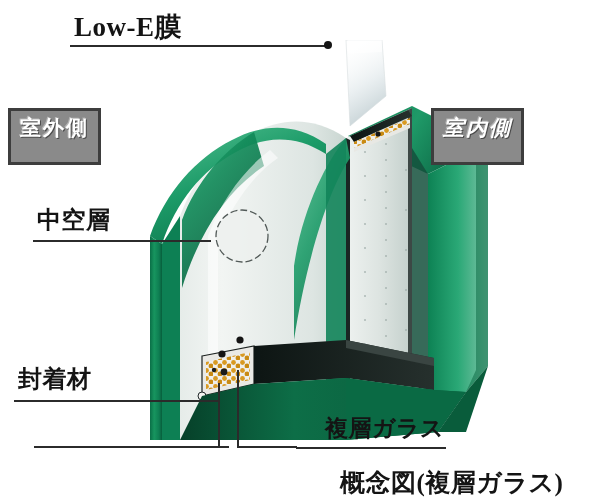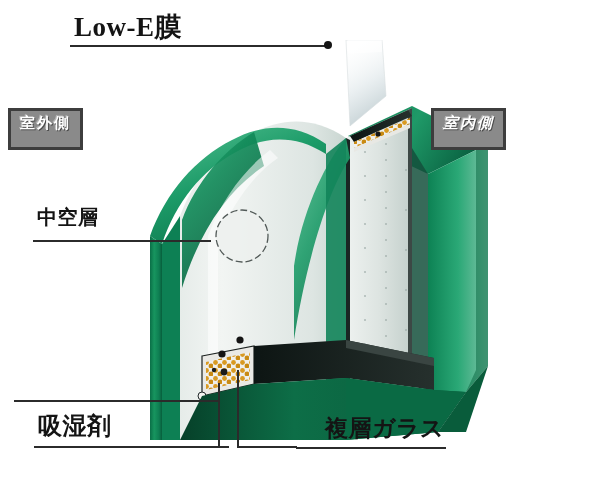--- a/index.html
+++ b/index.html
@@ -34,21 +34,21 @@
   }
   .lbl-lowe {
     left: 74px;
     top: 9px;
     font-size: 27px;
     font-family: "Liberation Serif", "DejaVu Serif", serif;
   }
   .lbl-chuku {
     left: 37px;
     top: 204px;
-    font-size: 20px;
+    font-size: 24px;
   }
   .lbl-fuchaku {
     left: 18px;
     top: 363px;
     font-size: 24px;
   }
   .lbl-kyushitsu {
     left: 38px;
     top: 410px;
     font-size: 24px;
@@ -63,24 +63,24 @@
     top: 466px;
     font-size: 25px;
   }
 
   
   .badge {
     position: absolute;
     background: #8a8a8a;
     border: 3px solid #3d3d3d;
     color: #ffffff;
-    font-size: 15px;
+    font-size: 21px;
     font-weight: 700;
     letter-spacing: 2px;
-    padding: 3px 9px 14px 9px;
+    padding: 3px 9px 20px 9px;
     text-shadow: 1px 1px 0 #4a4a4a, -1px -1px 0 #b4b4b4;
     font-family: "Liberation Sans", "DejaVu Sans", sans-serif;
   }
   .badge-outside { left: 8px;  top: 108px; }
   .badge-inside  { left: 431px; top: 108px; font-style: italic; }
 
   
   .rule {
     position: absolute;
     background: #2b2b2b;
@@ -343,23 +343,24 @@
   <div class="rule rule-kyushitsu"></div>
   <div class="rule rule-spacer"></div>
   <div class="vrule vrule-kyushitsu"></div>
   <div class="vrule vrule-spacer"></div>
   <div class="rule rule-spacer-h"></div>
 
   <div class="lbl lbl-lowe">Low-E膜</div>
 
   <div class="lbl lbl-chuku">中空層</div>
 
-
-  <div class="lbl lbl-kyushitsu">吸湿剤</div>
+  <div class="lbl lbl-fuchaku">封着材</div>
+
 
   <div class="lbl lbl-spacer">複層ガラス</div>
 
   <div class="badge badge-outside">室外側</div>
 
   <div class="badge badge-inside">室内側</div>
 
+  <div class="lbl lbl-caption">概念図(複層ガラス)</div>
 
 </div>
 
 </body></html>

